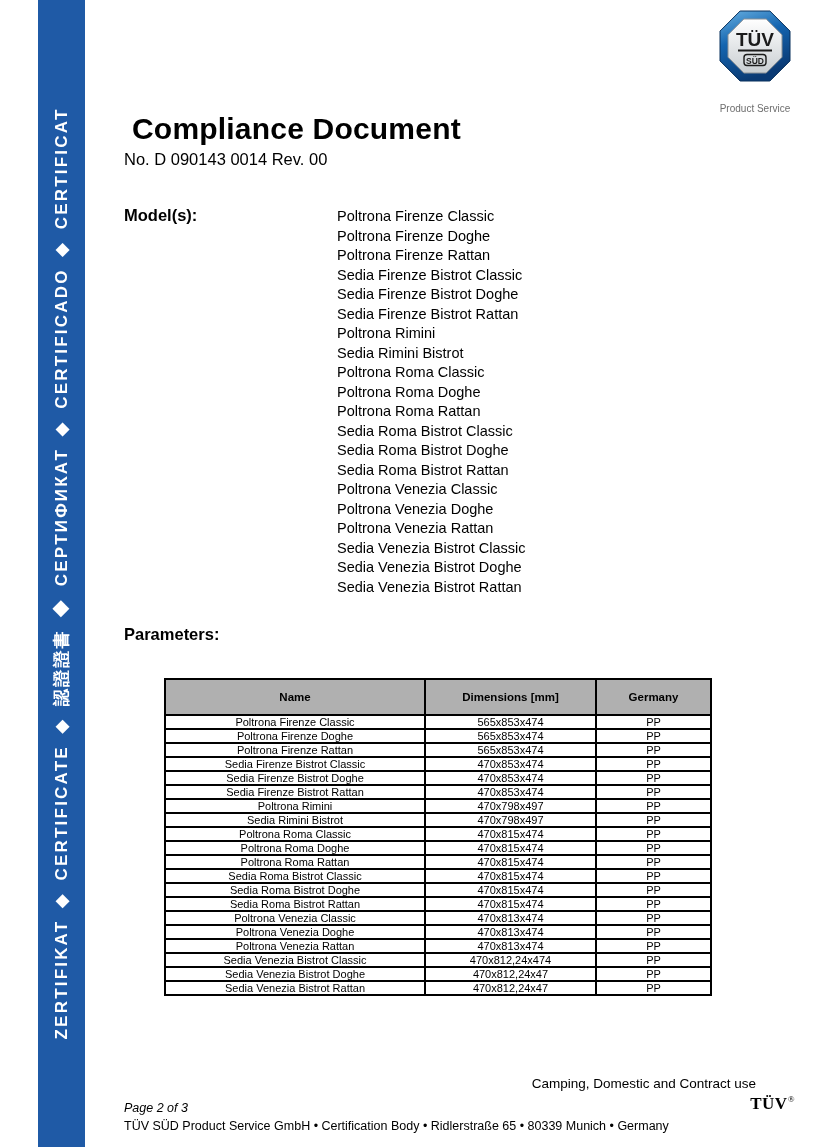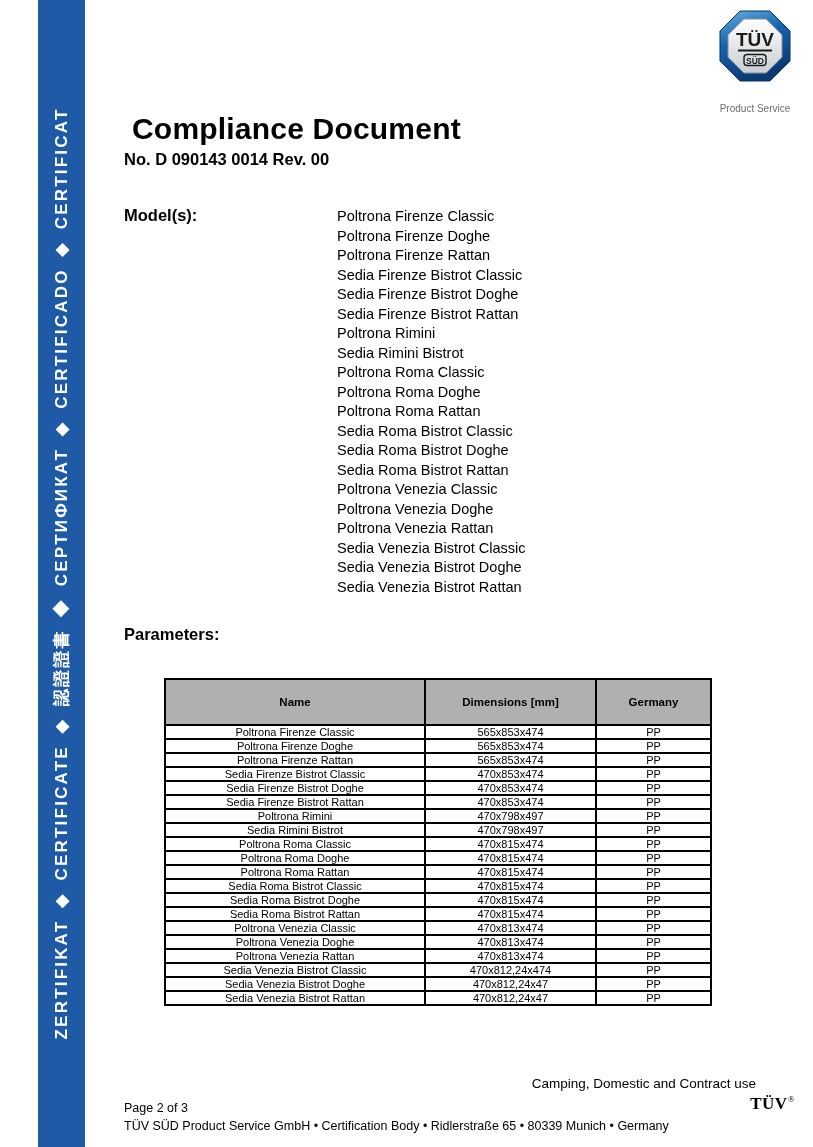--- a/index.html
+++ b/index.html
@@ -51,21 +51,21 @@
     position: absolute;
     left: 132px; top: 112px;
     font-size: 30px;
     font-weight: bold;
     letter-spacing: 0.2px;
   }
   .doc-number {
     position: absolute;
     left: 124px; top: 150px;
     font-size: 16.5px;
-    font-weight: bold;
+    font-weight: normal;
   }
 
   
   .models-label {
     position: absolute;
     left: 124px; top: 206px;
     font-size: 16.5px;
     font-weight: bold;
   }
   .models-list {
@@ -91,21 +91,21 @@
   }
   table.params th, table.params td {
     border: 2px solid #000;
     text-align: center;
     vertical-align: middle;
     overflow: hidden;
     white-space: nowrap;
   }
   table.params th {
     background: #b0b0b0;
-    height: 46px;
+    height: 36px;
     font-size: 11.5px;
     font-weight: bold;
   }
   table.params td {
     height: 14px;
     font-size: 11px;
     padding: 0 2px;
   }
 
   
@@ -113,20 +113,21 @@
     position: absolute;
     left: 124px; top: 1076px;
     width: 632px;
     text-align: right;
     font-size: 13.5px;
   }
   .page-indicator {
     position: absolute;
     left: 124px; top: 1101px;
     font-size: 12.5px;
+    font-style: italic;
   }
   .company-line {
     position: absolute;
     left: 124px; top: 1119px;
     font-size: 12.5px;
   }
   .tuv-mark {
     position: absolute;
     right: 18px; top: 1094px;
     font-size: 17px;

